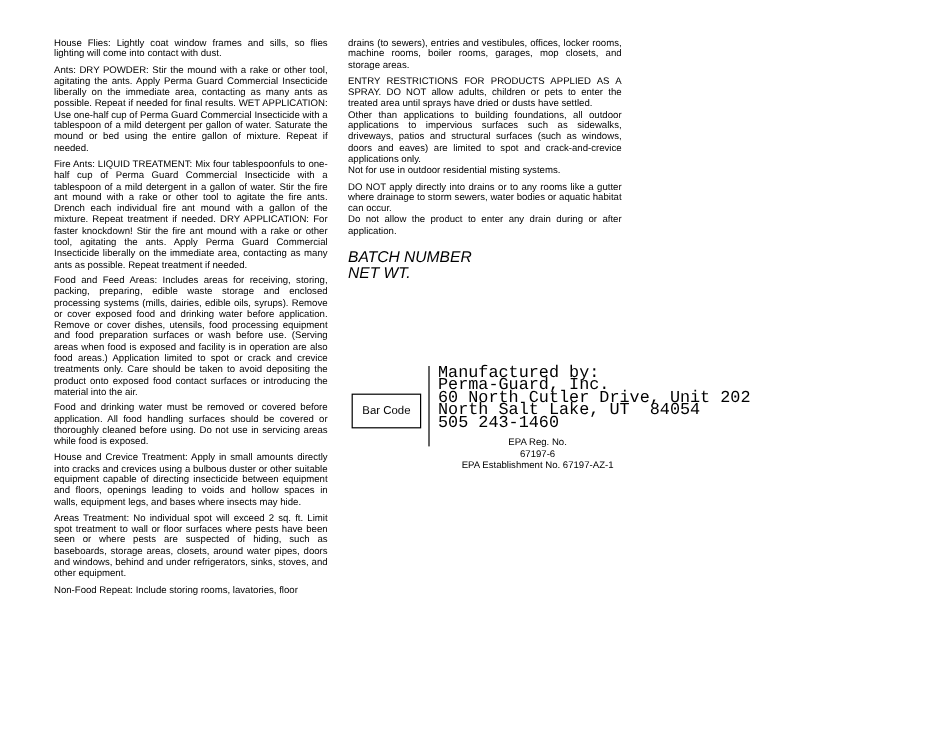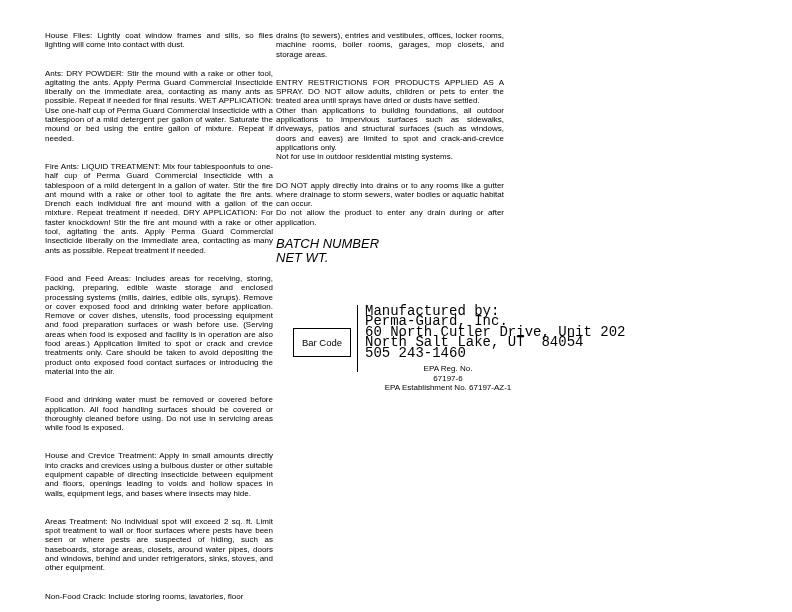--- a/index.html
+++ b/index.html
@@ -14,23 +14,23 @@
   }
   .col {
     position: absolute;
     top: 31px;
     width: 228px;
     font-size: 8px;
     line-height: 9.3px;
     text-align: justify;
   }
   #col-left  { left: 45px; }
-  #col-right { left: 276px; }
+  #col-right { left: 290px; }
   .para { margin: 0; }
-  .para.gap { margin-top: 19px; }
+  .para.gap { margin-top: 4px; }
   .para b { font-weight: normal; }
   .batch-line {
     font-size: 13px;
     line-height: 14px;
     text-align: left;
     font-weight: normal;
     font-style: italic;
   }
   .batch-line.first { margin-top: 10px; }
   .barcode-box {
@@ -79,21 +79,21 @@
 <div id="page">
 
   <div id="col-left" class="col">
       <div class="para"><b>House Flies:</b><span> Lightly coat window frames and sills, so flies lighting will come into contact with dust.</span></div>
       <div class="para gap"><b>Ants: DRY POWDER:</b><span> Stir the mound with a rake or other tool, agitating the ants. Apply </span><b>Perma Guard Commercial Insecticide</b><span> liberally on the immediate area, contacting as many ants as possible. Repeat if needed for final results. </span><b>WET APPLICATION:</b><span> Use one-half cup of </span><b>Perma Guard Commercial Insecticide</b><span> with a tablespoon of a mild detergent per gallon of water. Saturate the mound or bed using the entire gallon of mixture. Repeat if needed.</span></div>
       <div class="para gap"><b>Fire Ants: LIQUID TREATMENT:</b><span> Mix four tablespoonfuls to one-half cup of </span><b>Perma Guard Commercial Insecticide</b><span> with a tablespoon of a mild detergent in a gallon of water. Stir the fire ant mound with a rake or other tool to agitate the fire ants. Drench each individual fire ant mound with a gallon of the mixture. Repeat treatment if needed. </span><b>DRY APPLICATION:</b><span> For faster knockdown! Stir the fire ant mound with a rake or other tool, agitating the ants. Apply </span><b>Perma Guard Commercial Insecticide</b><span> liberally on the immediate area, contacting as many ants as possible. Repeat treatment if needed.</span></div>
       <div class="para gap"><b>Food and Feed Areas:</b><span> Includes areas for receiving, storing, packing, preparing, edible waste storage and enclosed processing systems (mills, dairies, edible oils, syrups). Remove or cover exposed food and drinking water before application. Remove or cover dishes, utensils, food processing equipment and food preparation surfaces or wash before use. (Serving areas when food is exposed and facility is in operation are also food areas.) Application limited to spot or crack and crevice treatments only. Care should be taken to avoid depositing the product onto exposed food contact surfaces or introducing the material into the air.</span></div>
       <div class="para gap"><b>Food and drinking water must be</b><span> removed or covered before application. All food handling surfaces should be covered or thoroughly cleaned before using. Do not use in servicing areas while food is exposed.</span></div>
       <div class="para gap"><b>House and Crevice Treatment:</b><span> Apply in small amounts directly into cracks and crevices using a bulbous duster or other suitable equipment capable of directing insecticide between equipment and floors, openings leading to voids and hollow spaces in walls, equipment legs, and bases where insects may hide.</span></div>
       <div class="para gap"><b>Areas Treatment:</b><span> No individual spot will exceed 2 sq. ft. Limit spot treatment to wall or floor surfaces where pests have been seen or where pests are suspected of hiding, such as baseboards, storage areas, closets, around water pipes, doors and windows, behind and under refrigerators, sinks, stoves, and other equipment.</span></div>
-      <div class="para gap"><b>Non-Food Crack:</b><span> Include storing rooms, lavatories, floor</span></div>
+      <div class="para gap"><b>Non-Food Repeat:</b><span> Include storing rooms, lavatories, floor</span></div>
     </div>
 
   <div id="col-right" class="col">
     <div id="right-paras">
         <div class="para"><span>drains (to sewers), entries and vestibules, offices, locker rooms, machine rooms, boiler rooms, garages, mop closets, and storage areas.</span></div>
         <div class="para gap"><span>ENTRY RESTRICTIONS FOR PRODUCTS APPLIED AS A SPRAY. DO NOT allow adults, children or pets to enter the treated area until sprays have dried or dusts have settled.</span></div>
         <div class="para"><span>Other than applications to building foundations, all outdoor applications to impervious surfaces such as sidewalks, driveways, patios and structural surfaces (such as windows, doors and eaves) are limited to spot and crack-and-crevice applications only.</span></div>
         <div class="para"><span>Not for use in outdoor residential misting systems.</span></div>
         <div class="para gap"><b>DO NOT apply directly into drains or to any rooms like a gutter where drainage to storm sewers, water bodies or aquatic habitat can occur.</b></div>
         <div class="para"><b>Do not allow the product to enter any drain during or after application.</b></div>

